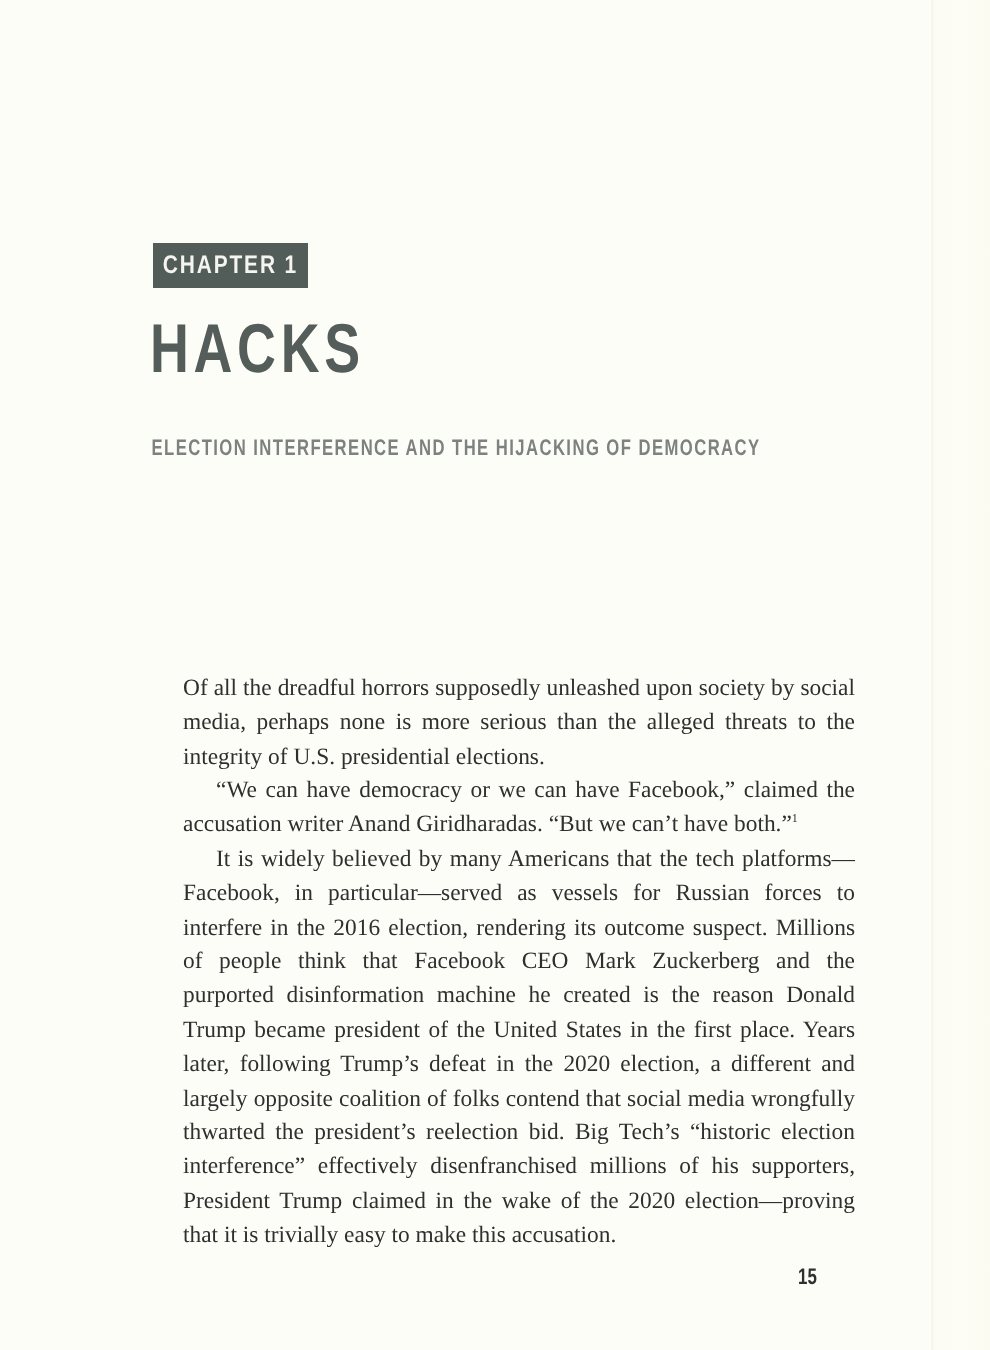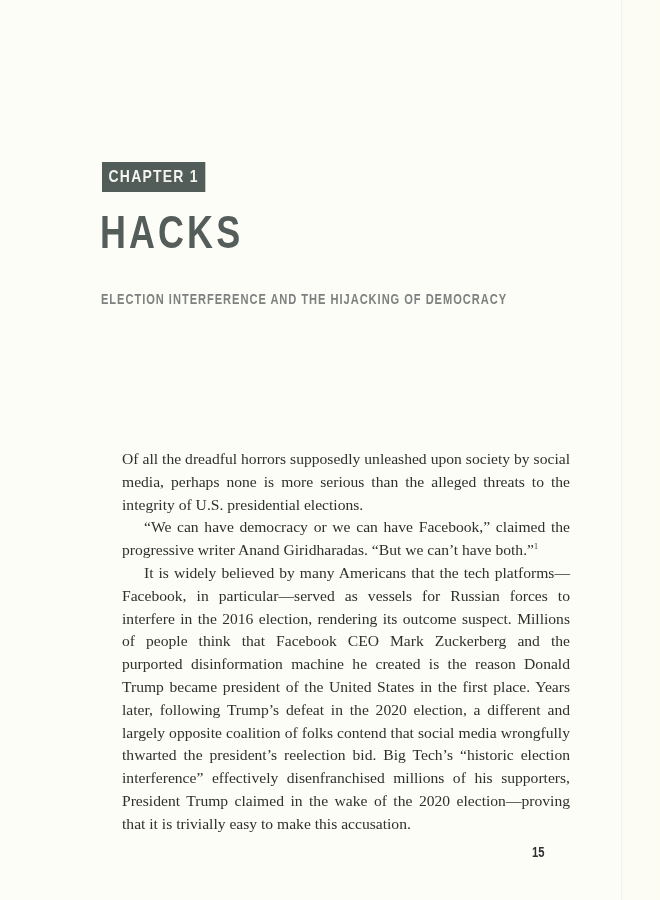--- a/index.html
+++ b/index.html
@@ -56,17 +56,17 @@
 <body>
 
 <div class="page-edge"></div>
 
 <div class="chapter-label">CHAPTER 1</div>
 <div class="chapter-title">HACKS</div>
 <div class="chapter-subtitle">ELECTION INTERFERENCE AND THE HIJACKING OF DEMOCRACY</div>
 
 <div class="body-text">
   <p><span>Of all the dreadful horrors supposedly unleashed upon society by social media, perhaps none is more serious than the alleged threats to the integrity of U.S. presidential elections.</span></p>
-  <p class="indent"><span>“We can have democracy or we can have Facebook,” claimed the progressive writer Anand Giridharadas. “But we can’t have both.”</span><sup>1</sup></p>
+  <p class="indent"><span>“We can have democracy or we can have Facebook,” claimed the accusation writer Anand Giridharadas. “But we can’t have both.”</span><sup>1</sup></p>
   <p class="indent"><span>It is widely believed by many Americans that the tech platforms—Facebook, in particular—served as vessels for Russian forces to interfere in the 2016 election, rendering its outcome suspect. Millions of people think that Facebook CEO Mark Zuckerberg and the purported disinformation machine he created is the reason Donald Trump became president of the United States in the first place. Years later, following Trump’s defeat in the 2020 election, a different and largely opposite coalition of folks contend that social media wrongfully thwarted the president’s reelection bid. Big Tech’s “historic election interference” effectively disenfranchised millions of his supporters, President Trump claimed in the wake of the 2020 election—proving that it is trivially easy to make this accusation.</span></p>
 </div>
 
 <div class="page-number">15</div>
 
 </body></html>

